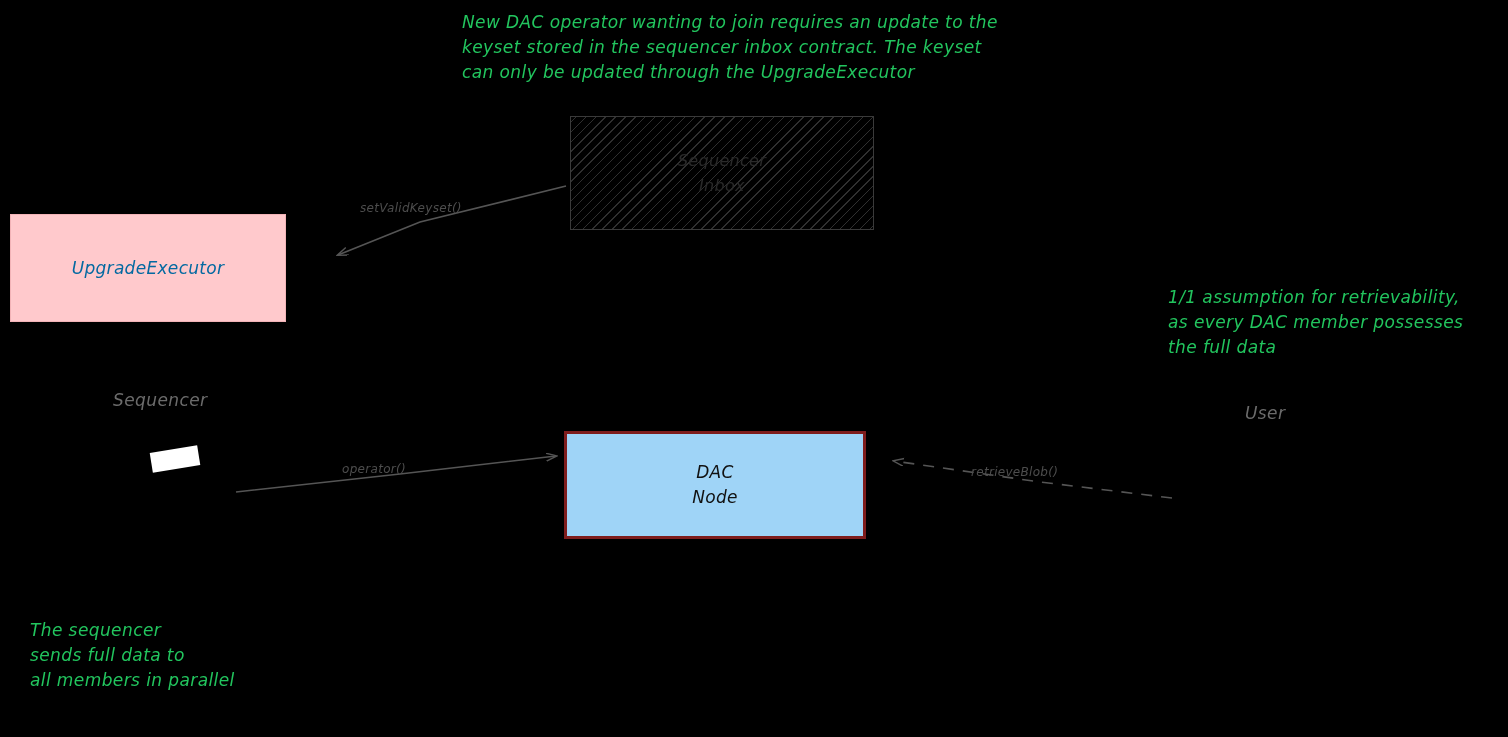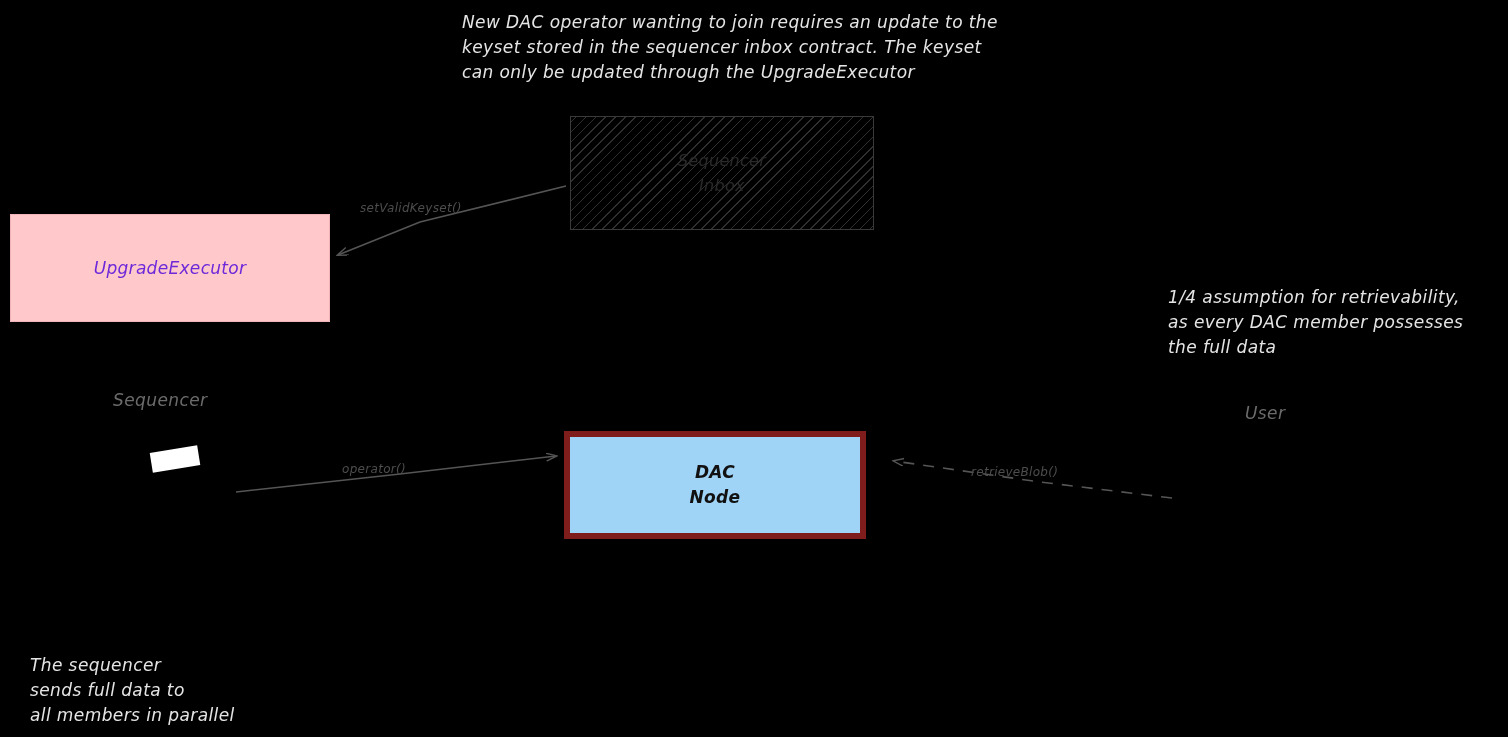--- a/index.html
+++ b/index.html
@@ -10,21 +10,21 @@
   #canvas {
     position: relative;
     width: 1508px;
     height: 737px;
     background: #000000;
     overflow: hidden;
     font-family: "DejaVu Sans", sans-serif;
   }
   .note {
     position: absolute;
-    color: #e5e5e5;
+    color: #22c55e;
     font-style: italic;
     font-size: 17px;
     line-height: 25px;
     white-space: pre-line;
     letter-spacing: 0.4px;
   }
   .label {
     position: absolute;
     color: #6b6b6b;
     font-style: italic;
@@ -49,35 +49,34 @@
     text-align: center;
     font-style: italic;
     font-size: 17px;
     line-height: 25px;
     white-space: pre-line;
     letter-spacing: 0.3px;
   }
   #box-upgrade-executor {
     left: 10px;
     top: 214px;
-    width: 320px;
+    width: 276px;
     height: 108px;
     background: #ffc9cc;
     border: 1px solid #f2b3b7;
-    color: #6d28d9;
+    color: #0369a1;
   }
   #box-dac-node {
     left: 564px;
     top: 431px;
     width: 302px;
     height: 108px;
     background: #9fd4f7;
-    border: 6px solid #7f1d1d;
+    border: 3px solid #7f1d1d;
     color: #111111;
-    font-weight: bold;
   }
   #box-hatched {
     left: 570px;
     top: 116px;
     width: 304px;
     height: 114px;
     background:
       repeating-linear-gradient(
         135deg,
         #000000 0px,
@@ -131,25 +130,25 @@
 
     <path d="M236,492 L400,474 L556,456" fill="none" stroke="#555555" stroke-width="1.6" marker-end="url(#arrow-solid2)"></path>
 
     <path d="M1172,498 L1040,482 L894,461" fill="none" stroke="#555555" stroke-width="1.6" stroke-dasharray="11 9" marker-end="url(#arrow-dashed)"></path>
   </svg>
 
   <div class="note" style="left:462px; top:10px; width:640px;">New DAC operator wanting to join requires an update to the
 keyset stored in the sequencer inbox contract. The keyset
 can only be updated through the UpgradeExecutor</div>
 
-  <div class="note" style="left:1168px; top:285px; width:330px;">1/4 assumption for retrievability,
+  <div class="note" style="left:1168px; top:285px; width:330px;">1/1 assumption for retrievability,
 as every DAC member possesses
 the full data</div>
 
-  <div class="note" style="left:30px; top:653px; width:300px;">The sequencer
+  <div class="note" style="left:30px; top:618px; width:300px;">The sequencer
 sends full data to
 all members in parallel</div>
 
   <div class="box" id="box-hatched">Sequencer
 Inbox</div>
 
   <div class="box" id="box-upgrade-executor">UpgradeExecutor</div>
 
   <div class="box" id="box-dac-node">DAC
 Node</div>

